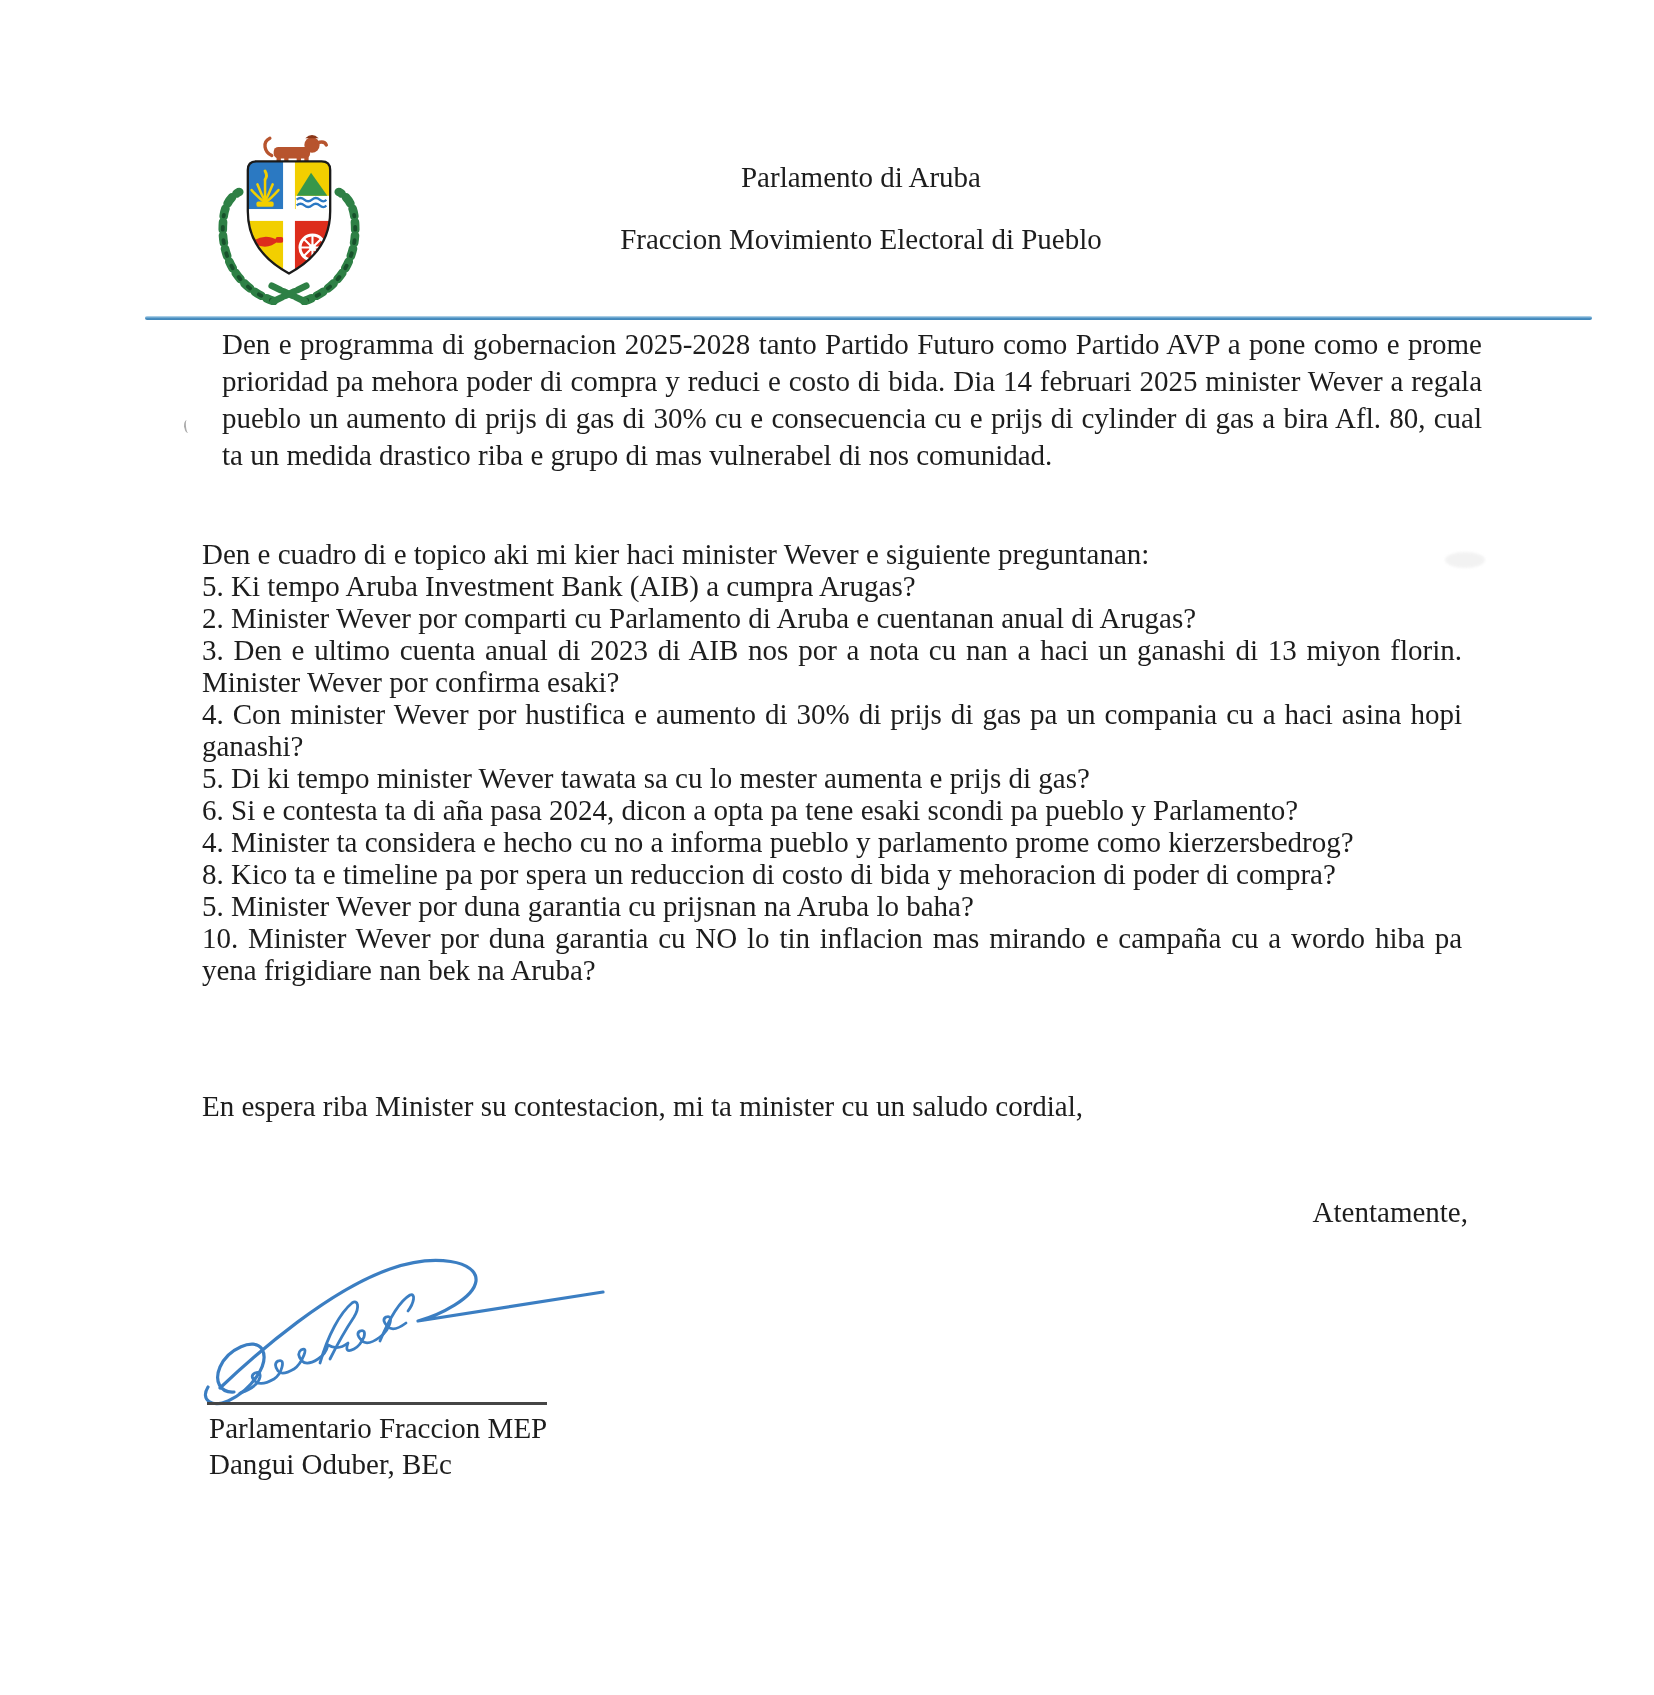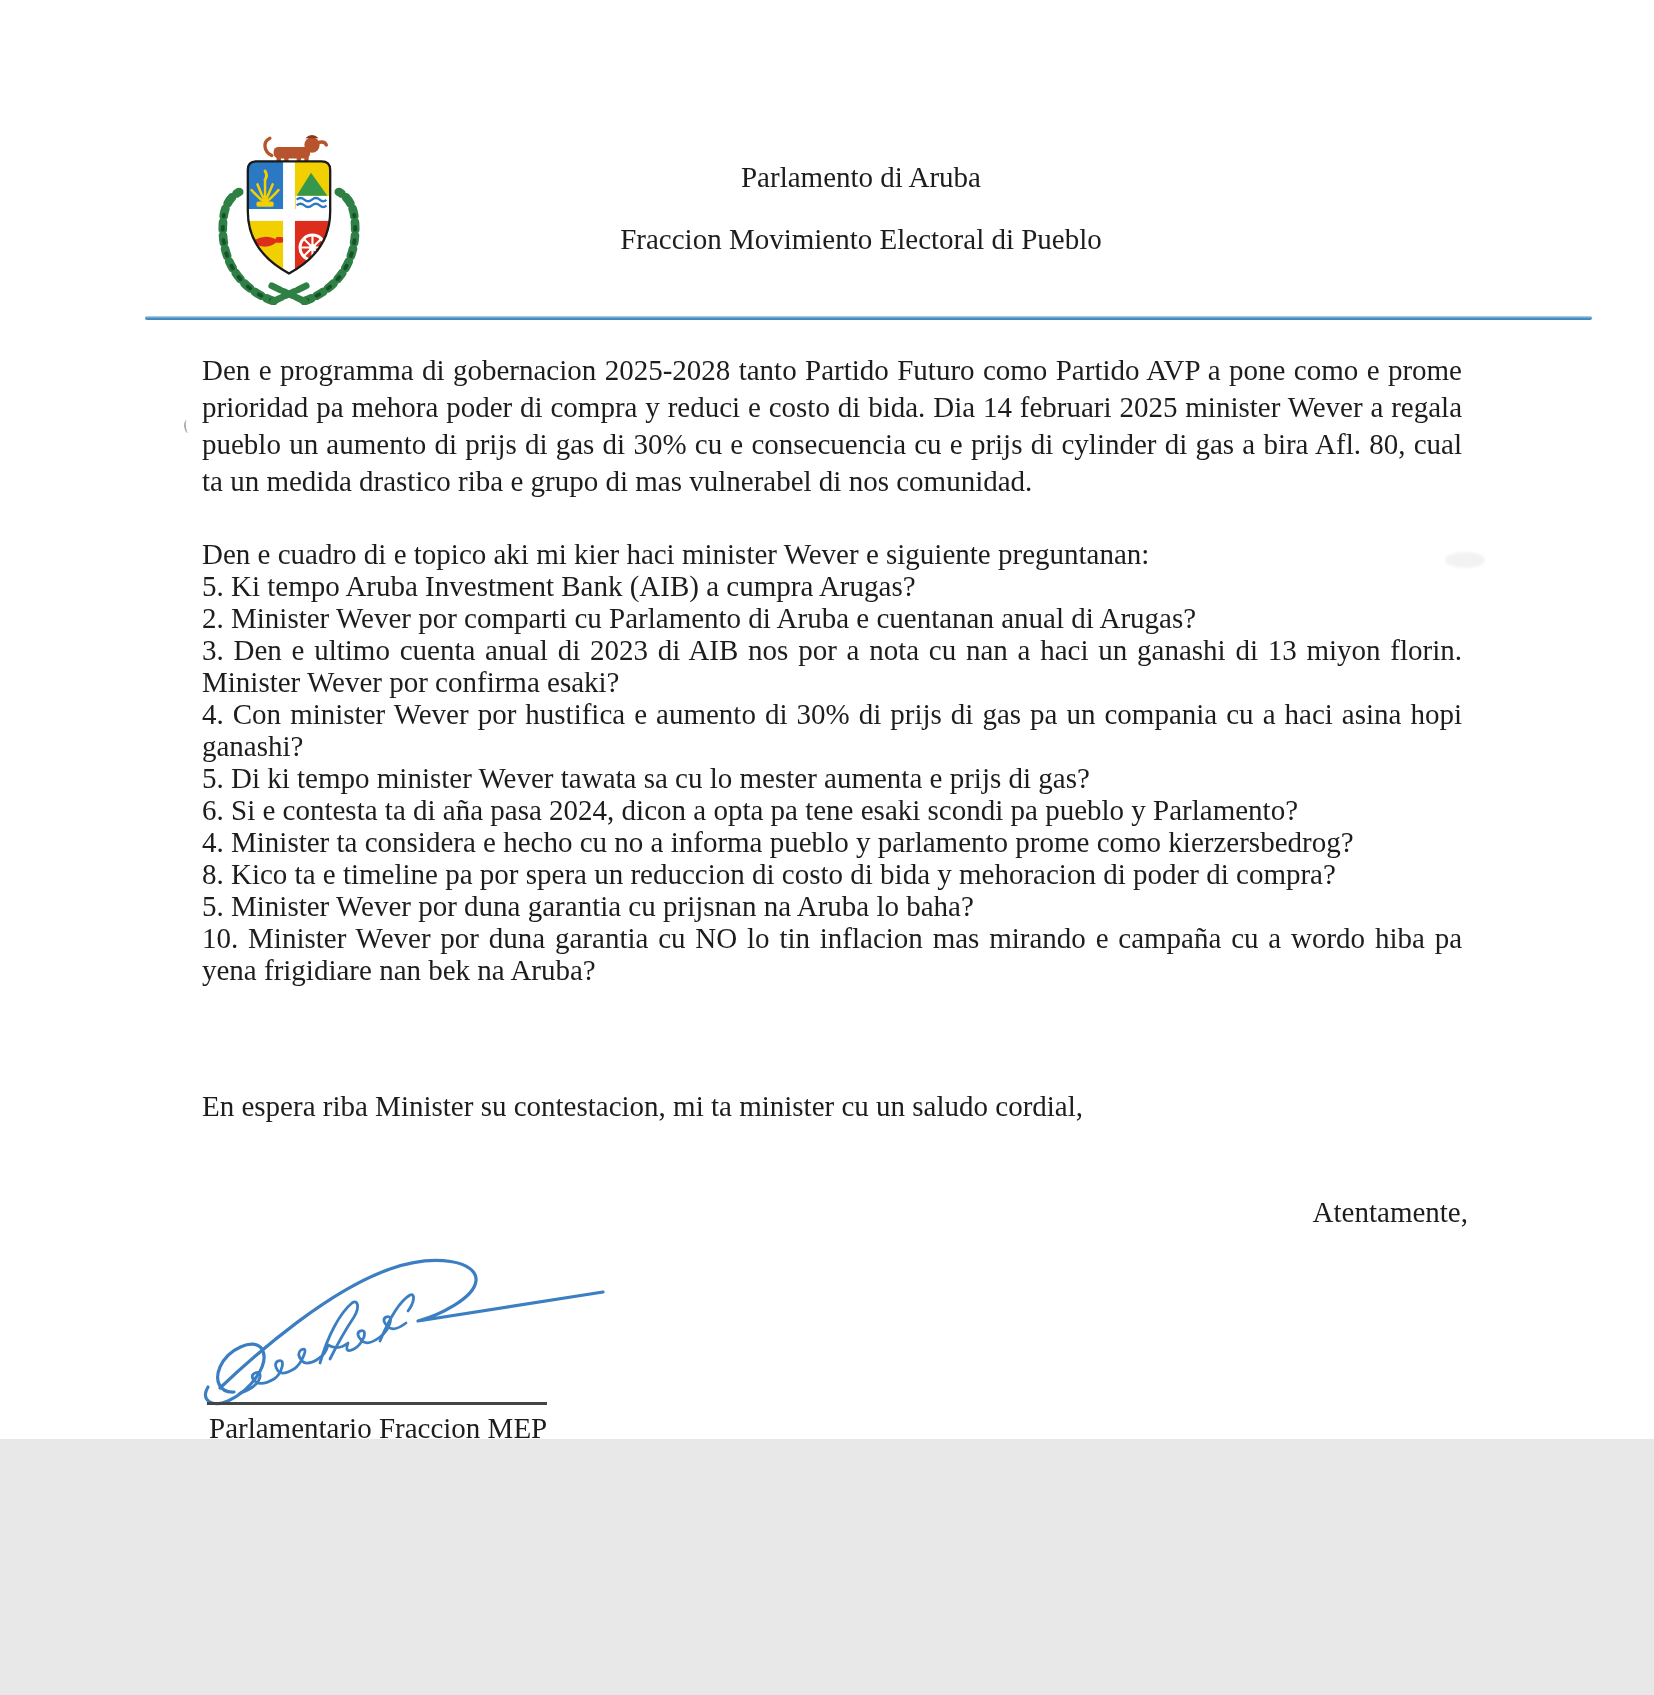--- a/index.html
+++ b/index.html
@@ -1,37 +1,37 @@
 <!DOCTYPE html>
 <html><head>
 <meta charset="utf-8">
 <style>
   html,body{margin:0;padding:0;background:#e8e8e8;}
   .page{
     position:relative;
-    width:1654px;height:1439px;
+    width:1654px;height:1695px;
     background:#ffffff;
     font-family:"Liberation Serif","DejaVu Serif",serif;
     color:#1d1d1d;
     overflow:hidden;
   }
   .org-line{
     position:absolute;left:202px;width:1318px;
     text-align:center;font-size:29px;line-height:34px;color:#1d1d1d;
   }
   .org1{top:160px;}
   .org2{top:222px;}
   .crest{position:absolute;left:215px;top:123px;width:148px;height:182px;}
   .divider{
     position:absolute;left:145px;top:316px;width:1447px;height:4px;
     background:linear-gradient(to bottom,#c3dff0 0%,#4a90c2 55%,#3f85b8 100%);
     border-radius:2px;
   }
   .bodytext{position:absolute;left:202px;width:1260px;font-size:29px;text-align:justify;}
-  .para1{top:352px;line-height:37px;}
+  .para1{top:326px;line-height:37px;margin-left:20px;}
   .qblock{top:538px;line-height:32px;}
   .q-line{margin:0;padding:0;}
   .closing{top:1090px;line-height:32px;text-align:left;}
   .vale{top:1196px;line-height:32px;text-align:right;left:208px;}
   .sig-svg{position:absolute;left:200px;top:1255px;width:420px;height:155px;}
   .sig-line{position:absolute;left:207px;top:1402px;width:340px;height:3px;background:#454545;}
   .sig-name{position:absolute;left:209px;top:1410px;font-size:29px;line-height:36px;}
   .artifact{
     position:absolute;left:184px;top:420px;width:5px;height:13px;
     border-left:2.5px solid #8f8f8f;border-radius:60% 0 0 60%;

